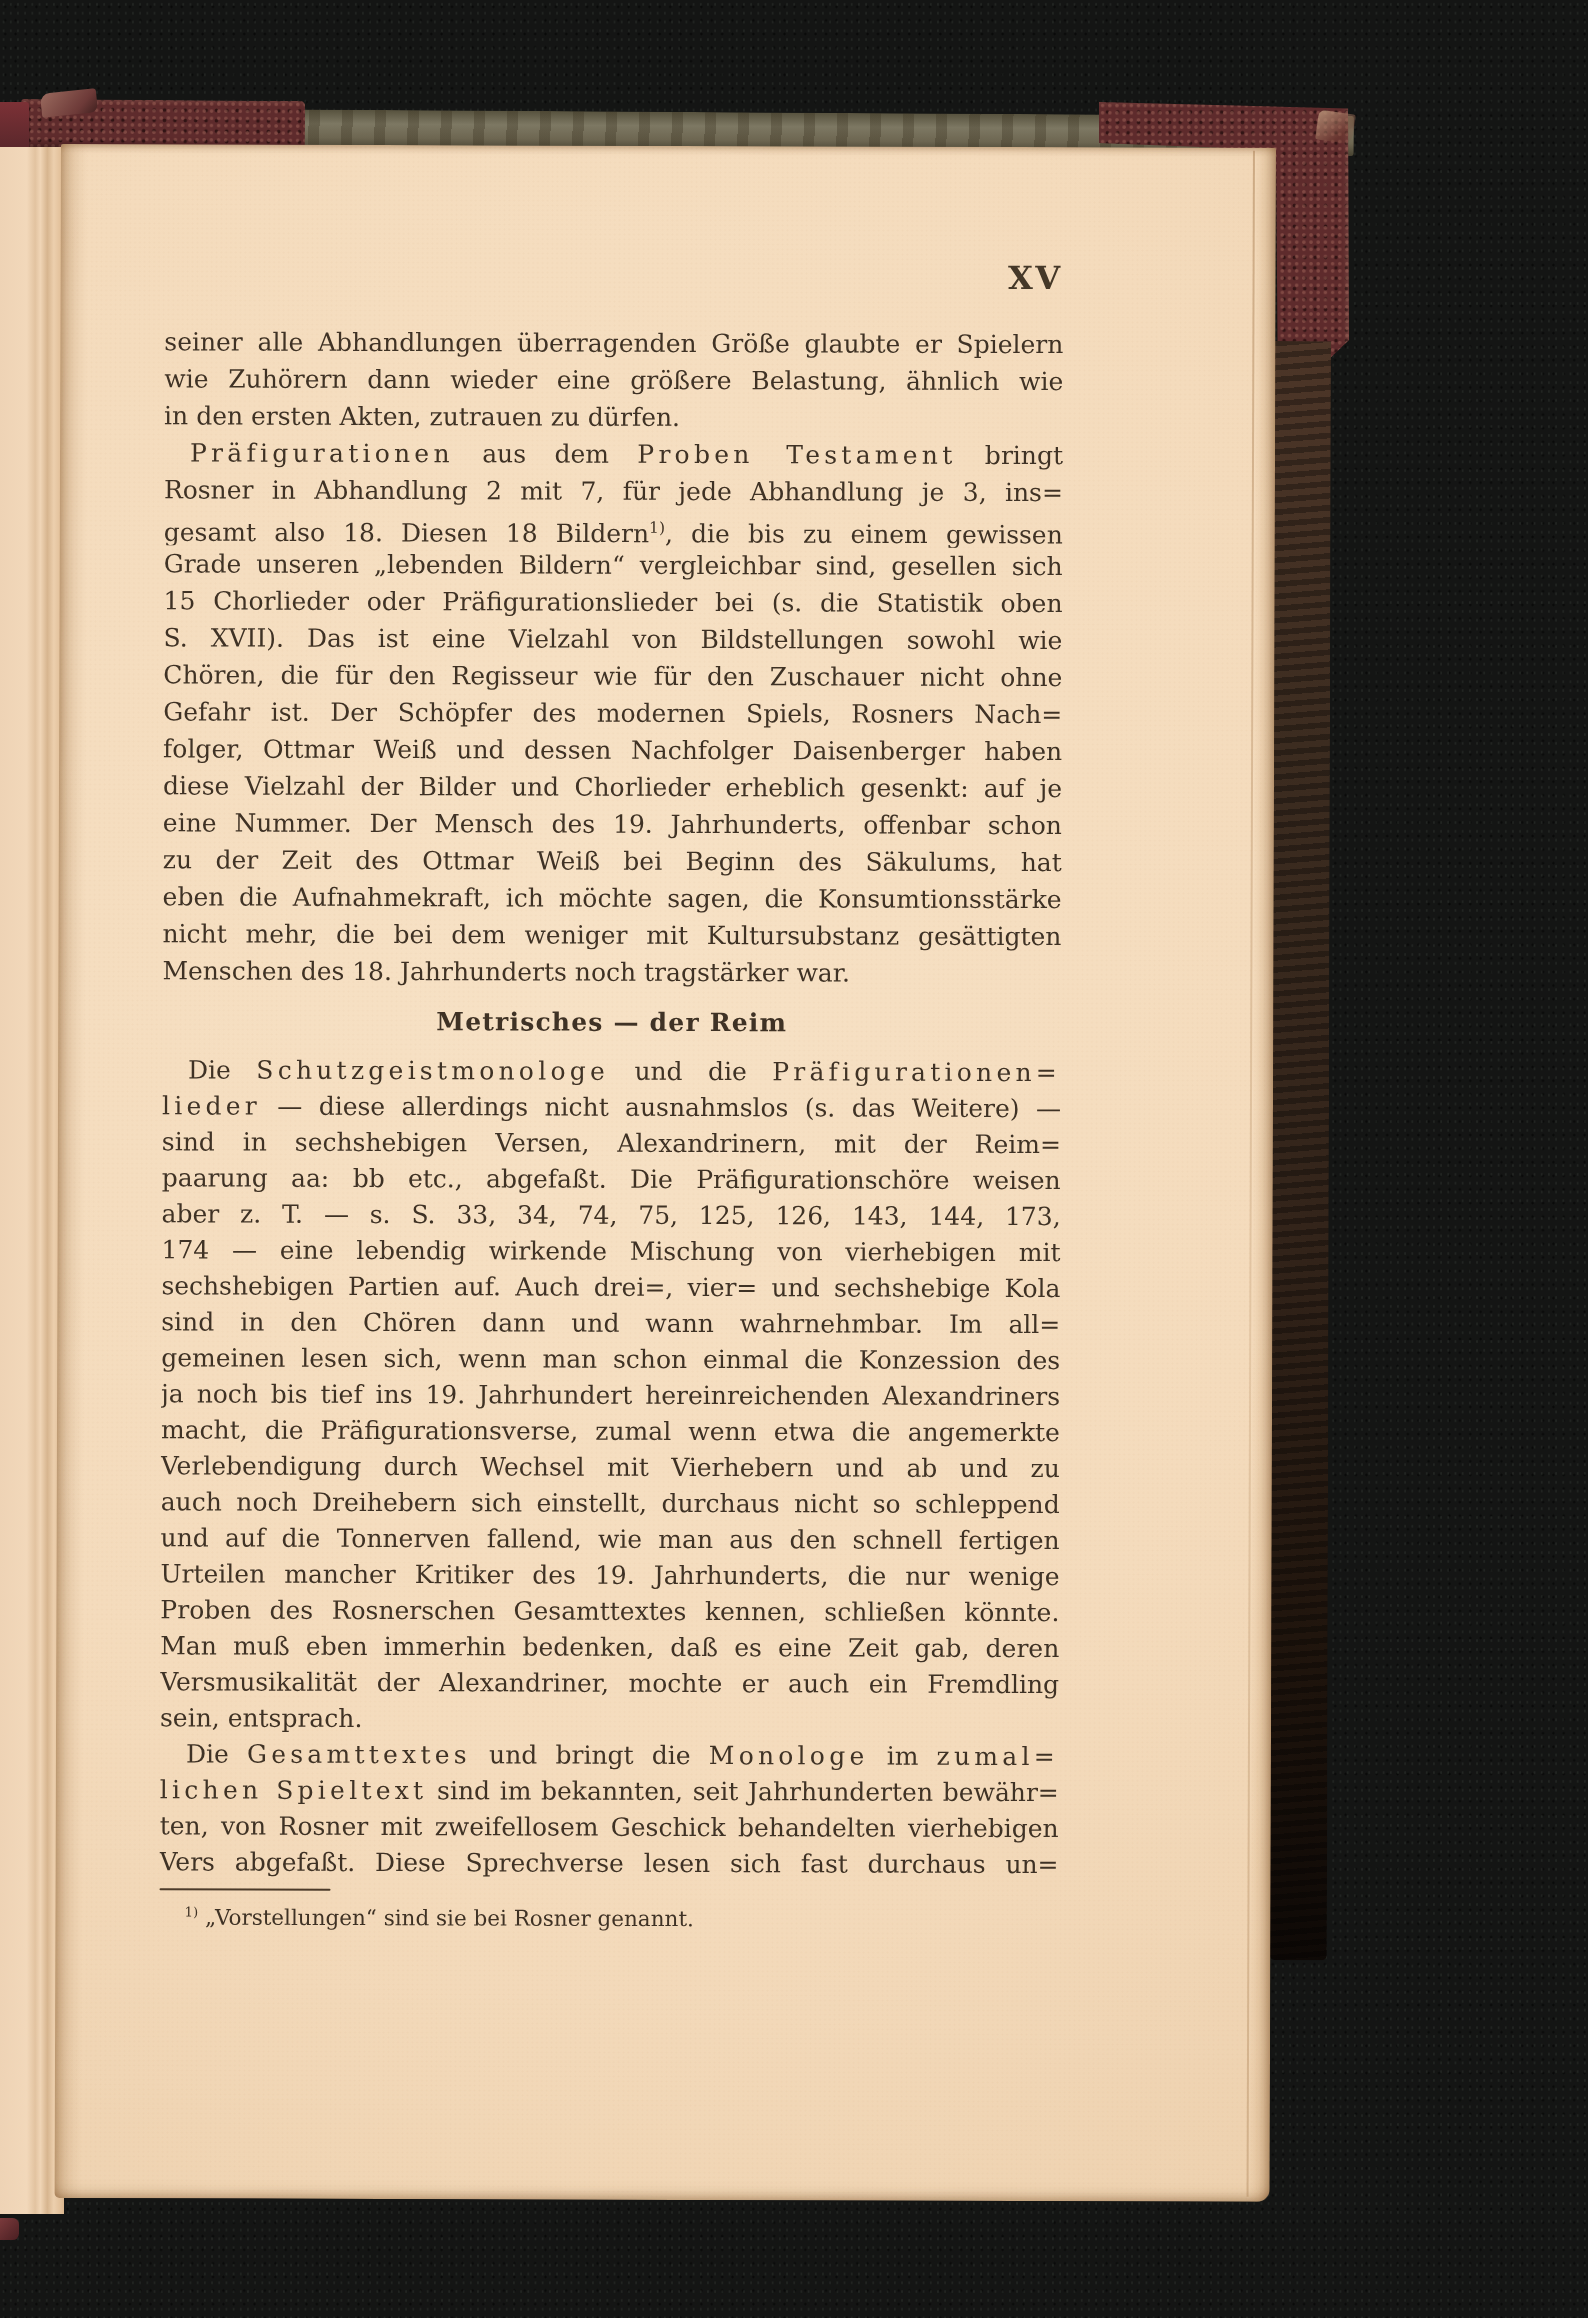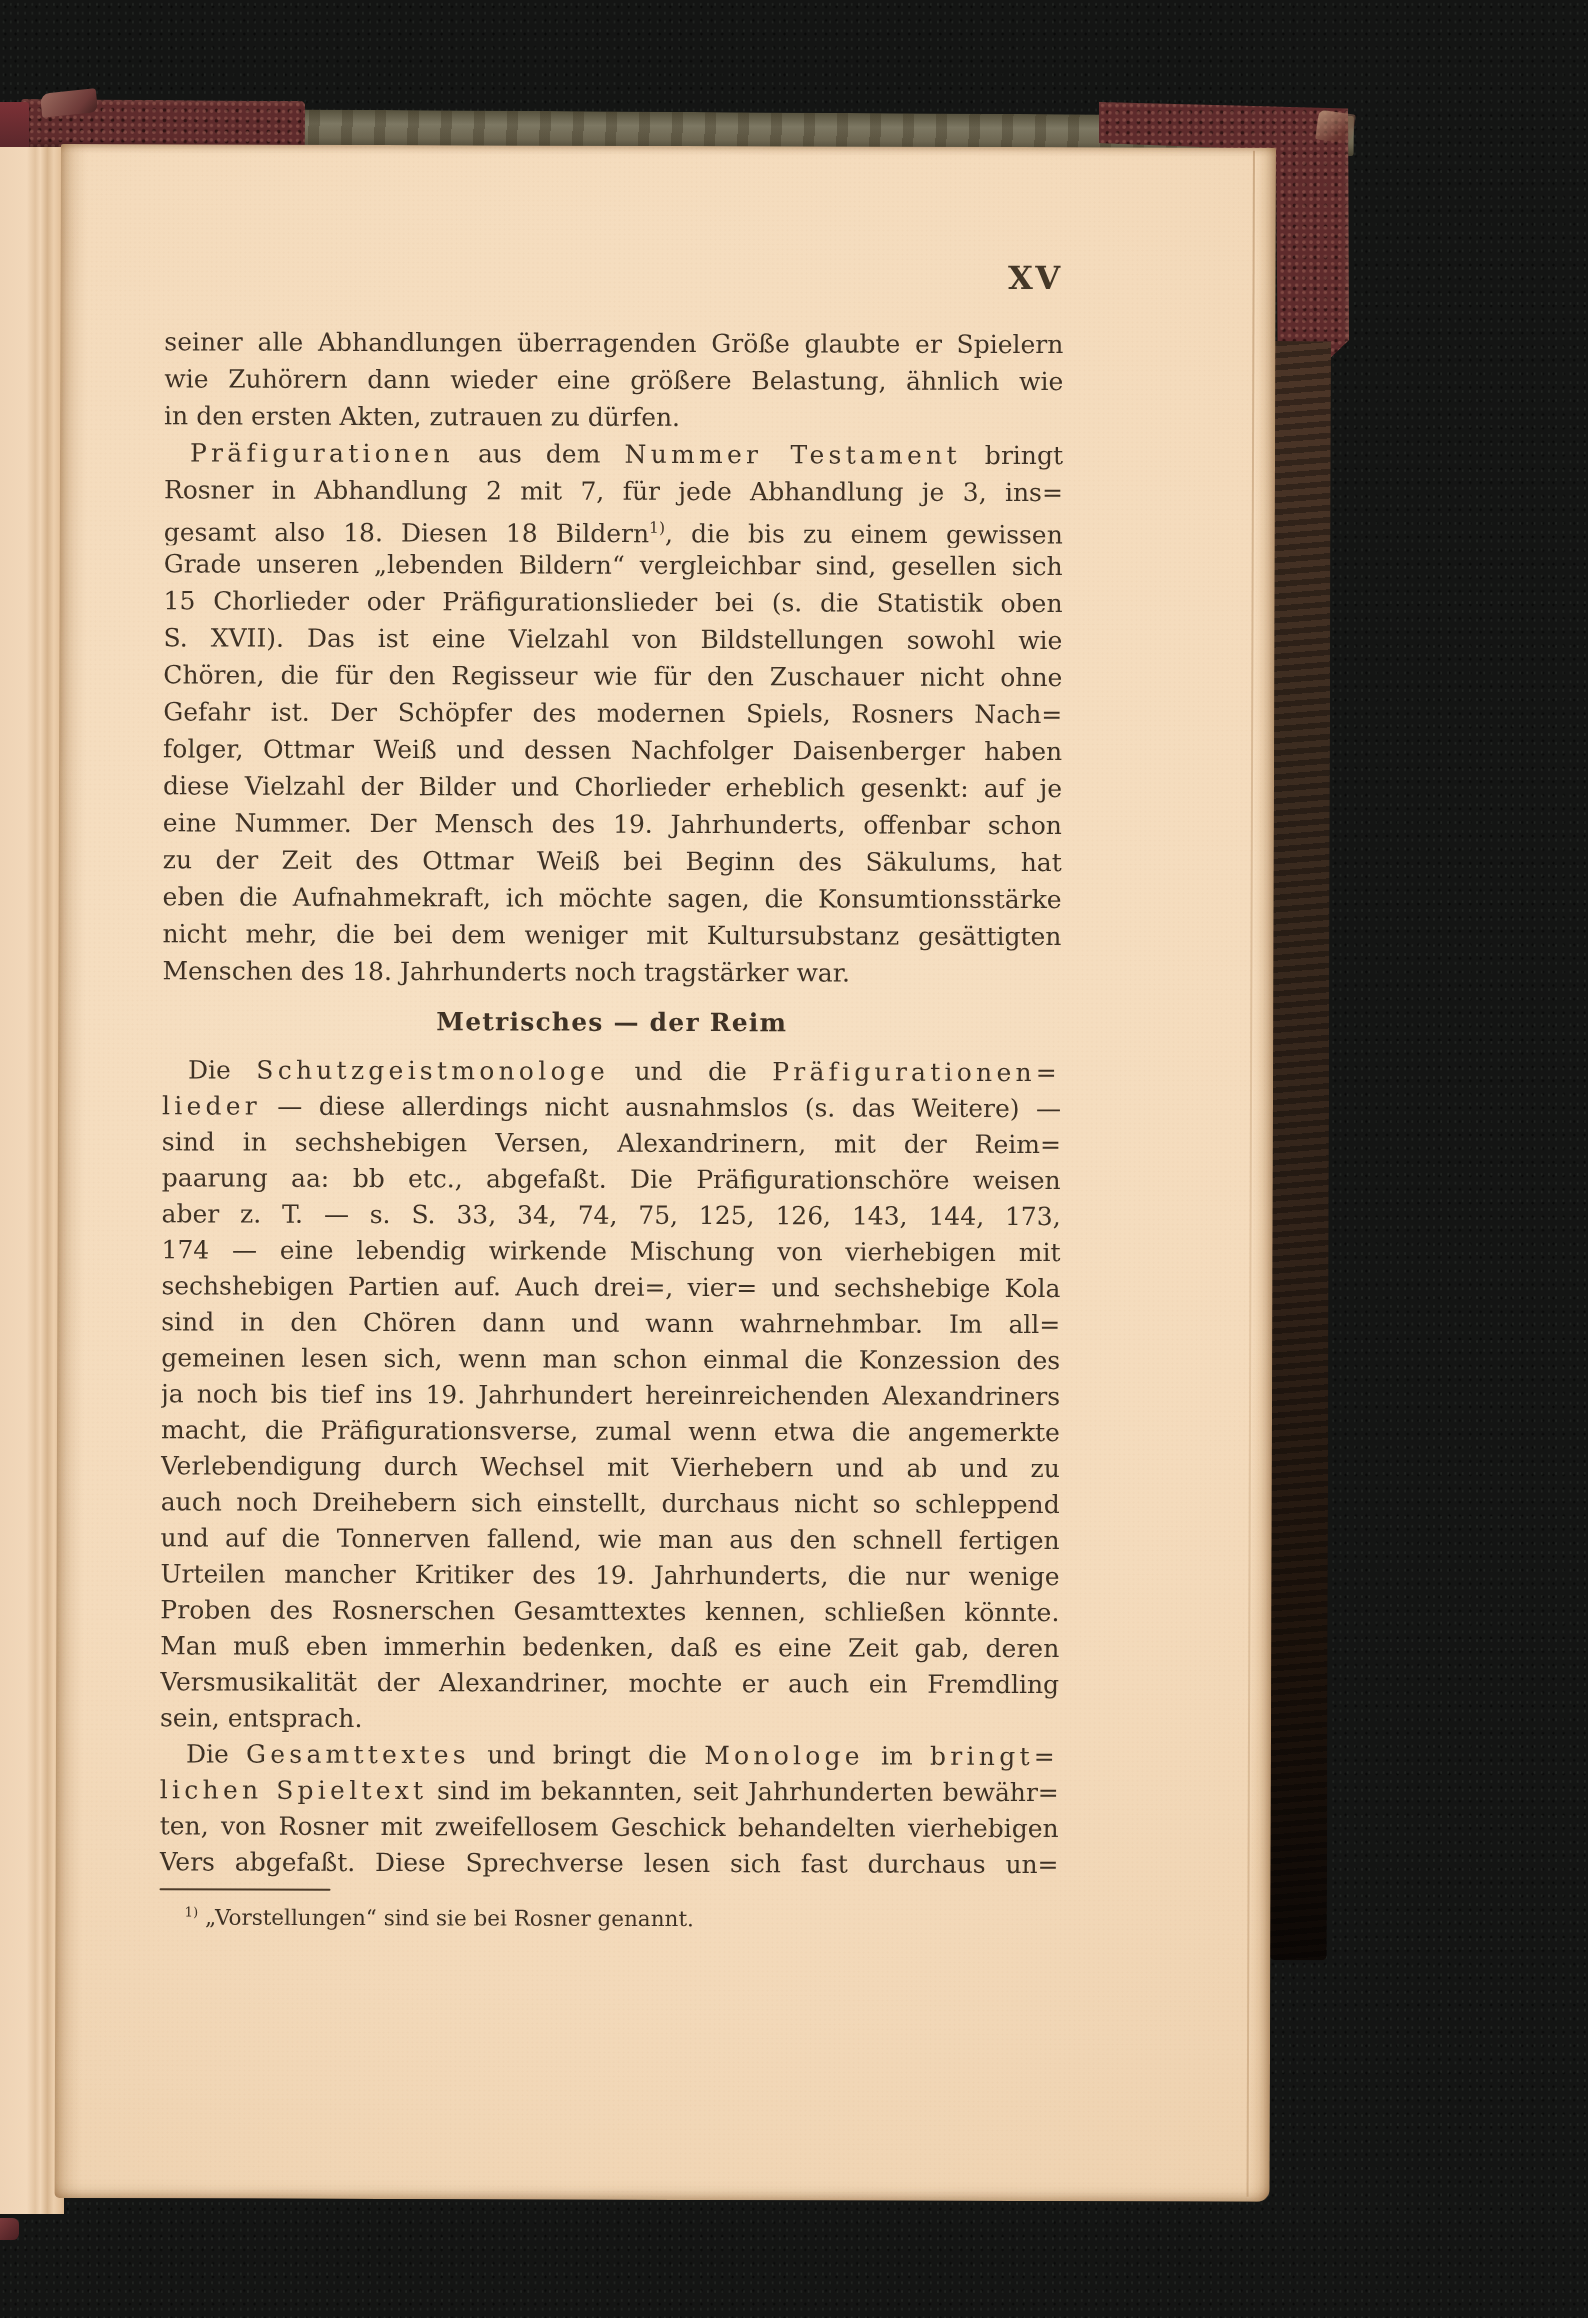--- a/index.html
+++ b/index.html
@@ -149,21 +149,21 @@
 <div class="page">
   <div class="gutter-shade"></div>
   <div class="page-number">XV</div>
   <div class="text-block" id="text-block">
       <div>
         <div class="line"><span>seiner alle Abhandlungen überragenden Größe glaubte er Spielern</span></div>
         <div class="line"><span>wie Zuhörern dann wieder eine größere Belastung, ähnlich wie</span></div>
         <div class="line last"><span>in den ersten Akten, zutrauen zu dürfen.</span></div>
       </div>
       <div>
-        <div class="line indent"><span class="sp">Präfigurationen</span><span> aus dem </span><span class="sp">Nummer Testament</span><span> bringt</span></div>
+        <div class="line indent"><span class="sp">Präfigurationen</span><span> aus dem </span><span class="sp">Proben Testament</span><span> bringt</span></div>
         <div class="line"><span>Rosner in Abhandlung 2 mit 7, für jede Abhandlung je 3, ins=</span></div>
         <div class="line"><span>gesamt also 18. Diesen 18 Bildern</span><span class="sup">1)</span><span>, die bis zu einem gewissen</span></div>
         <div class="line"><span>Grade unseren „lebenden Bildern“ vergleichbar sind, gesellen sich</span></div>
         <div class="line"><span>15 Chorlieder oder Präfigurationslieder bei (s. die Statistik oben</span></div>
         <div class="line"><span>S. XVII). Das ist eine Vielzahl von Bildstellungen sowohl wie</span></div>
         <div class="line"><span>Chören, die für den Regisseur wie für den Zuschauer nicht ohne</span></div>
         <div class="line"><span>Gefahr ist. Der Schöpfer des modernen Spiels, Rosners Nach=</span></div>
         <div class="line"><span>folger, Ottmar Weiß und dessen Nachfolger Daisenberger haben</span></div>
         <div class="line"><span>diese Vielzahl der Bilder und Chorlieder erheblich gesenkt: auf je</span></div>
         <div class="line"><span>eine Nummer. Der Mensch des 19. Jahrhunderts, offenbar schon</span></div>
@@ -188,21 +188,21 @@
         <div class="line"><span>Verlebendigung durch Wechsel mit Vierhebern und ab und zu</span></div>
         <div class="line"><span>auch noch Dreihebern sich einstellt, durchaus nicht so schleppend</span></div>
         <div class="line"><span>und auf die Tonnerven fallend, wie man aus den schnell fertigen</span></div>
         <div class="line"><span>Urteilen mancher Kritiker des 19. Jahrhunderts, die nur wenige</span></div>
         <div class="line"><span>Proben des Rosnerschen Gesamttextes kennen, schließen könnte.</span></div>
         <div class="line"><span>Man muß eben immerhin bedenken, daß es eine Zeit gab, deren</span></div>
         <div class="line"><span>Versmusikalität der Alexandriner, mochte er auch ein Fremdling</span></div>
         <div class="line last"><span>sein, entsprach.</span></div>
       </div>
       <div class="tight">
-        <div class="line indent"><span>Die </span><span class="sp">Gesamttextes</span><span> und bringt die </span><span class="sp">Monologe</span><span> im </span><span class="sp">bringt=</span></div>
+        <div class="line indent"><span>Die </span><span class="sp">Gesamttextes</span><span> und bringt die </span><span class="sp">Monologe</span><span> im </span><span class="sp">zumal=</span></div>
         <div class="line"><span class="sp">lichen Spieltext</span><span> sind im bekannten, seit Jahrhunderten bewähr=</span></div>
         <div class="line"><span>ten, von Rosner mit zweifellosem Geschick behandelten vierhebigen</span></div>
         <div class="line"><span>Vers abgefaßt. Diese Sprechverse lesen sich fast durchaus un=</span></div>
       </div>
       <div class="foot-rule"></div>
       <div class="footnote"><span class="sup">1)</span><span> „Vorstellungen“ sind sie bei Rosner genannt.</span></div>
     </div>
 </div>
 
 

